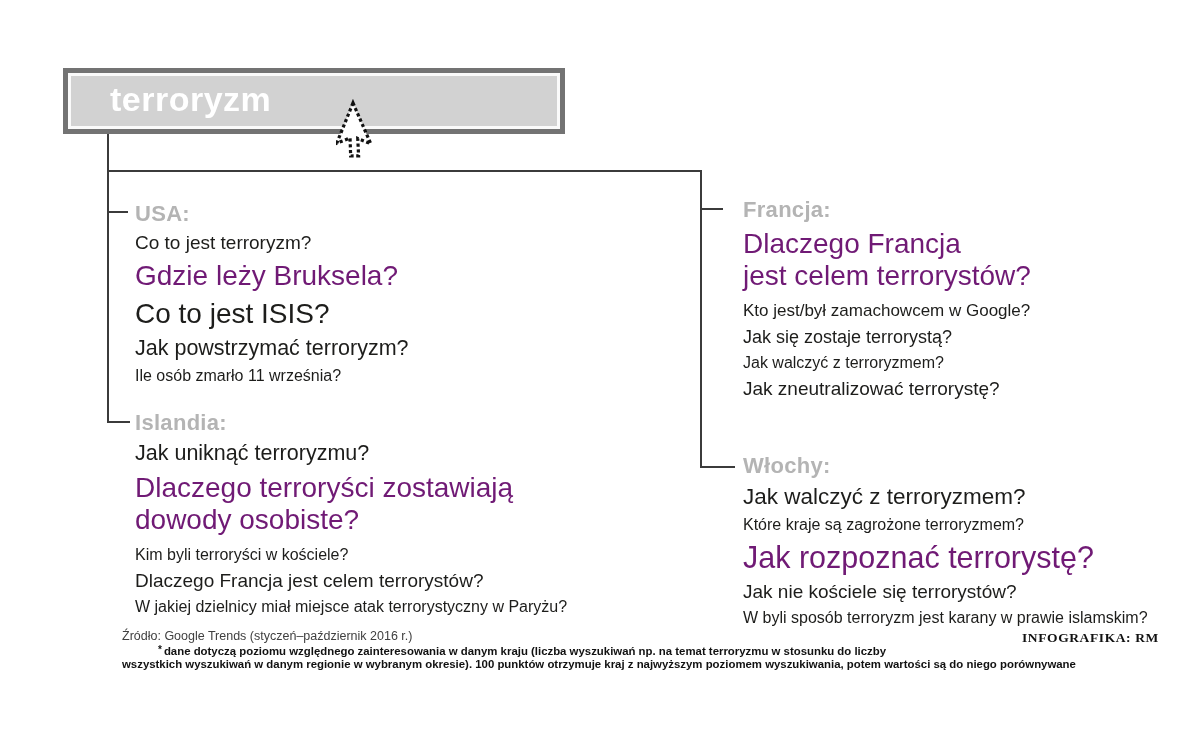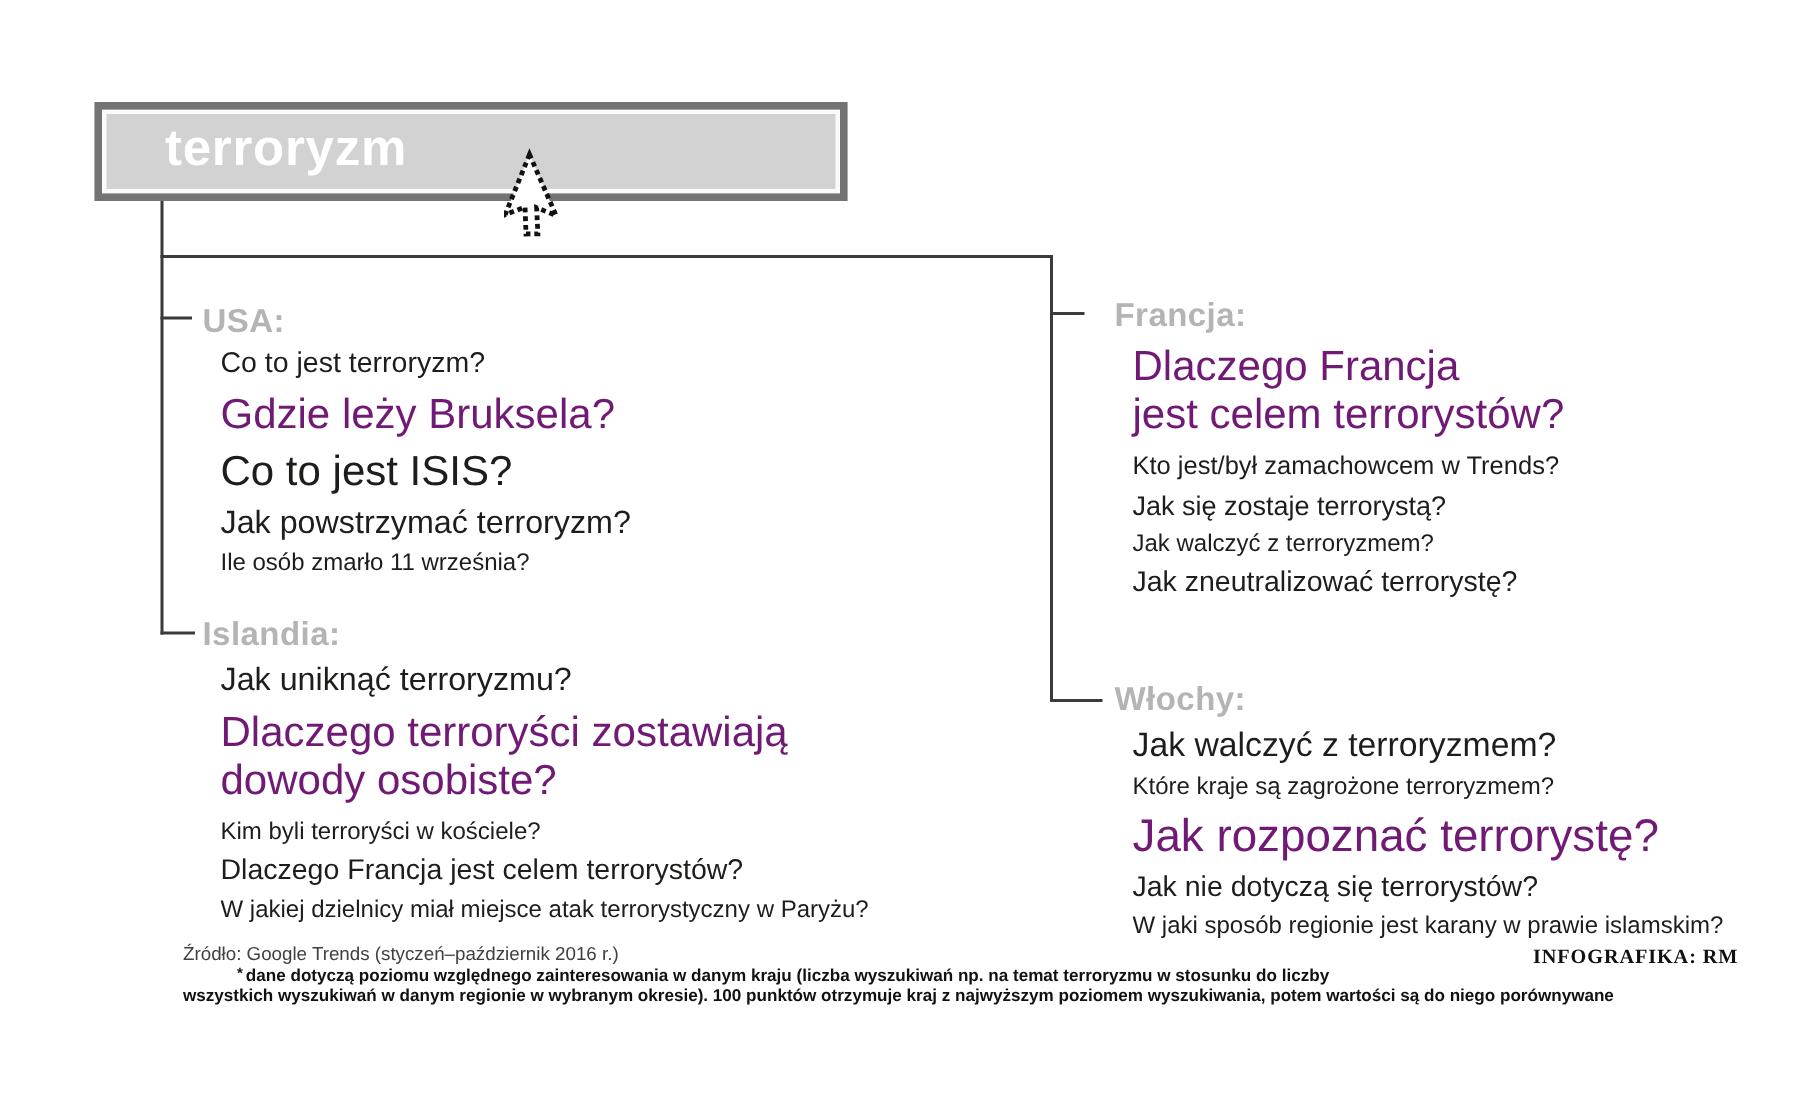--- a/index.html
+++ b/index.html
@@ -26,21 +26,21 @@
   #tick-islandia{left:107px;top:421px;width:23px;height:2px;}
   #tick-francja{left:700px;top:208px;width:23px;height:2px;}
   #tick-wlochy{left:700px;top:466px;width:35px;height:2px;}
   
   .section{position:absolute;}
   #sec-usa{left:135px;top:201px;}
   #sec-islandia{left:135px;top:410px;}
   #sec-francja{left:743px;top:197px;}
   #sec-wlochy{left:743px;top:453px;}
   .country{font-size:22px;font-weight:bold;color:#b4b4b4;margin:0 0 5px 0;letter-spacing:0.3px;}
-  .q{margin:0 0 6px 12px;line-height:1.15;white-space:pre-line;}
+  .q{margin:0 0 6px 0;line-height:1.15;white-space:pre-line;}
   .q[data-tier="sm"]{font-size:16px;}
   .q[data-tier="sm2"]{font-size:17px;}
   .q[data-tier="md"]{font-size:19px;}
   .q[data-tier="lg"]{font-size:21.5px;}
   .q[data-tier="lg2"]{font-size:22.5px;}
   .q[data-tier="xl"]{font-size:18px;}
   .q[data-tier="xxl"]{font-size:28px;}
   .q[data-tier="xxxl"]{font-size:30.5px;}
   .q[data-color="red"]{color:#701a75;}
   .q[data-color="black"]{color:#1d1d1b;}
@@ -98,33 +98,33 @@
 dowody osobiste?</div>
     <div class="q gap-top" data-tier="sm" data-color="black">Kim byli terroryści w kościele?</div>
     <div class="q" data-tier="md" data-color="black">Dlaczego Francja jest celem terrorystów?</div>
     <div class="q" data-tier="sm" data-color="black">W jakiej dzielnicy miał miejsce atak terrorystyczny w Paryżu?</div>
   </div>
 
   <div class="section" id="sec-francja">
     <div class="country">Francja:</div>
     <div class="q" data-tier="xxl" data-color="red">Dlaczego Francja
 jest celem terrorystów?</div>
-    <div class="q" data-tier="sm2" data-color="black">Kto jest/był zamachowcem w Trends?</div>
+    <div class="q" data-tier="sm2" data-color="black">Kto jest/był zamachowcem w Google?</div>
     <div class="q" data-tier="xl" data-color="black">Jak się zostaje terrorystą?</div>
     <div class="q" data-tier="sm" data-color="black">Jak walczyć z terroryzmem?</div>
     <div class="q" data-tier="md" data-color="black">Jak zneutralizować terrorystę?</div>
   </div>
 
   <div class="section" id="sec-wlochy">
     <div class="country">Włochy:</div>
     <div class="q" data-tier="lg2" data-color="black">Jak walczyć z terroryzmem?</div>
     <div class="q" data-tier="sm" data-color="black">Które kraje są zagrożone terroryzmem?</div>
     <div class="q" data-tier="xxxl" data-color="red">Jak rozpoznać terrorystę?</div>
-    <div class="q" data-tier="md" data-color="black">Jak nie dotyczą się terrorystów?</div>
-    <div class="q" data-tier="sm" data-color="black">W jaki sposób regionie jest karany w prawie islamskim?</div>
+    <div class="q" data-tier="md" data-color="black">Jak nie kościele się terrorystów?</div>
+    <div class="q" data-tier="sm" data-color="black">W byli sposób terroryzm jest karany w prawie islamskim?</div>
   </div>
 
   <div id="footer-source">Źródło: Google Trends (styczeń–październik 2016 r.)</div>
   <div id="footnote-l1">
     <span class="marker">*</span><span>dane dotyczą poziomu względnego zainteresowania w danym kraju (liczba wyszukiwań np. na temat terroryzmu w stosunku do liczby</span>
   </div>
   <div id="footnote-l2">wszystkich wyszukiwań w danym regionie w wybranym okresie). 100 punktów otrzymuje kraj z najwyższym poziomem wyszukiwania, potem wartości są do niego porównywane</div>
   <div id="credit">INFOGRAFIKA: RM</div>
 
 </div>

